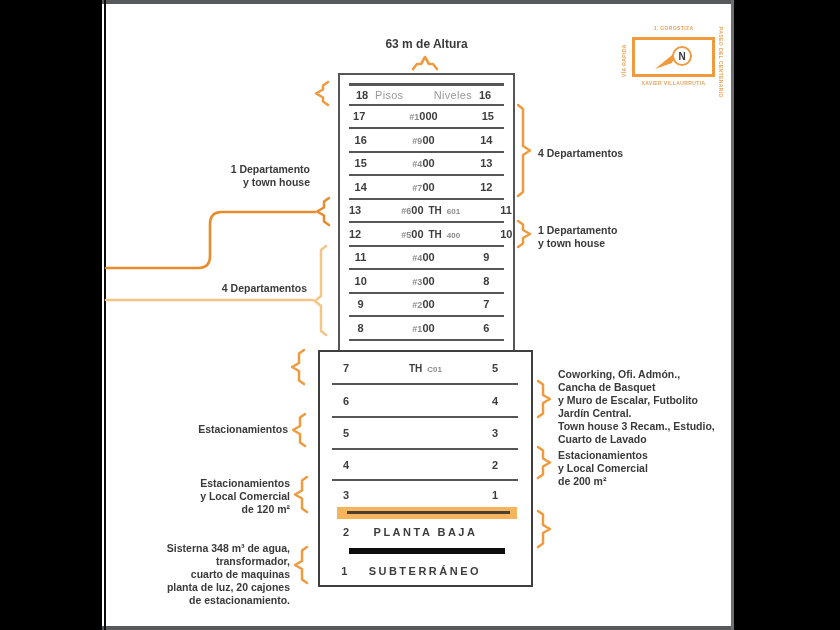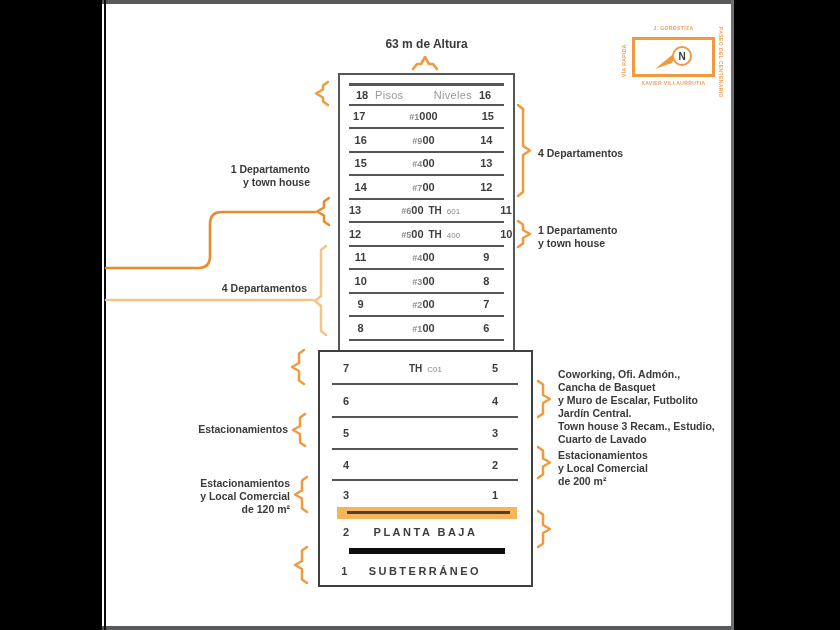--- a/index.html
+++ b/index.html
@@ -29,21 +29,21 @@
   .urows{margin:0 9px;}
   .urow{display:flex;align-items:center;height:21.5px;border-bottom:2px solid #565656;
         font-size:11px;font-weight:700;color:#3d3d3d;gap:40px;}
   .urow .piso{width:26px;text-align:center;}
   .urow .nivel{width:26px;margin-right:6px;text-align:center;}
   .urow .unit{flex:1;display:flex;justify-content:center;align-items:baseline;column-gap:5px;}
   .urow .unit span:empty{display:none;}
   .urow .unit b{display:inline-block;}
   .urow .unit b::first-letter{color:#8a8a8a;font-size:9px;}
   .th-l{font-weight:700;font-size:10px;}
-  .th-n{font-weight:400;font-size:8px;color:#8a8a8a;}
+  .th-n{font-weight:700;font-size:8px;color:#8a8a8a;}
 
   .lrow{position:absolute;left:0;width:100%;display:flex;align-items:center;
         font-size:11px;font-weight:700;color:#3d3d3d;}
   .lrow .piso{width:52px;text-align:center;}
   .lrow .nivel{width:52px;box-sizing:border-box;padding-right:20px;text-align:center;}
   .lrow .lunit{flex:1;display:flex;justify-content:center;align-items:baseline;column-gap:5px;
                letter-spacing:2.5px;}
   .lrow .lunit span:empty{display:none;}
   .lline{position:absolute;left:12px;right:13px;height:2px;background:#565656;}
   .band{position:absolute;left:17px;top:155px;width:180px;height:12px;background:#f6b45c;}
@@ -252,20 +252,25 @@
     <path d="M13,1 L8,4.5 L8,13 L1,17 L8,21 L8,29.5 L13,33" stroke="#ef9a3e" stroke-width="2.5"></path>
   </svg>
 
   <div class="ann ra" style="right:550px;top:477px">Estacionamientos
 y Local Comercial
 de 120 m²</div>
   <svg class="brace" style="left:294px;top:476px" width="14" height="37">
     <path d="M13,1 L8,4.5 L8,14.5 L1,18.5 L8,22.5 L8,32.5 L13,36" stroke="#ef9a3e" stroke-width="2.5"></path>
   </svg>
 
+  <div class="ann ra" style="right:550px;top:542px">Sisterna 348 m³ de agua,
+transformador,
+cuarto de maquinas
+planta de luz, 20 cajones
+de estacionamiento.</div>
   <svg class="brace" style="left:294px;top:546px" width="14" height="38">
     <path d="M13,1 L8,4.5 L8,15 L1,19 L8,23 L8,33.5 L13,37" stroke="#ef9a3e" stroke-width="2.5"></path>
   </svg>
 
   <div class="ann la" style="left:538px;top:147px">4 Departamentos</div>
   <svg class="brace" style="left:517px;top:104px" width="14" height="93">
     <path d="M1,1 L6,5 L6,42 L13,46.5 L6,51 L6,88 L1,92" stroke="#ef9a3e" stroke-width="2.5"></path>
   </svg>
 
   <div class="ann la" style="left:538px;top:224px">1 Departamento

